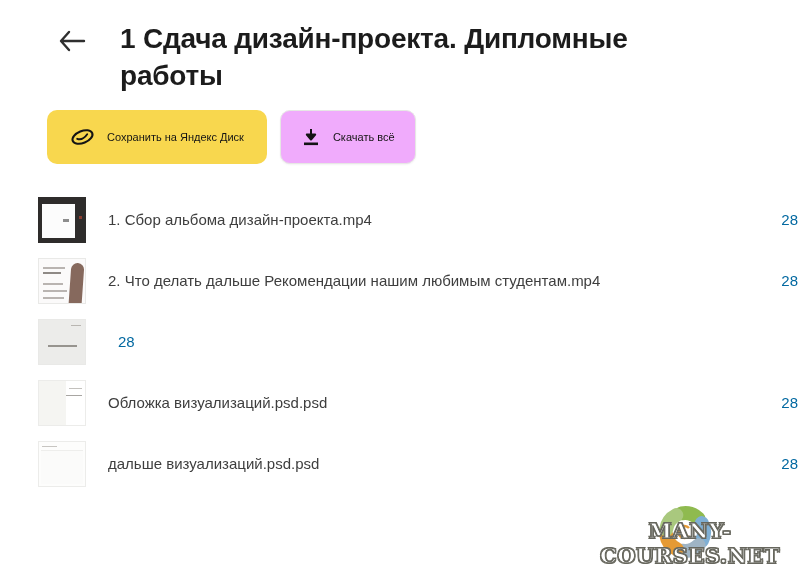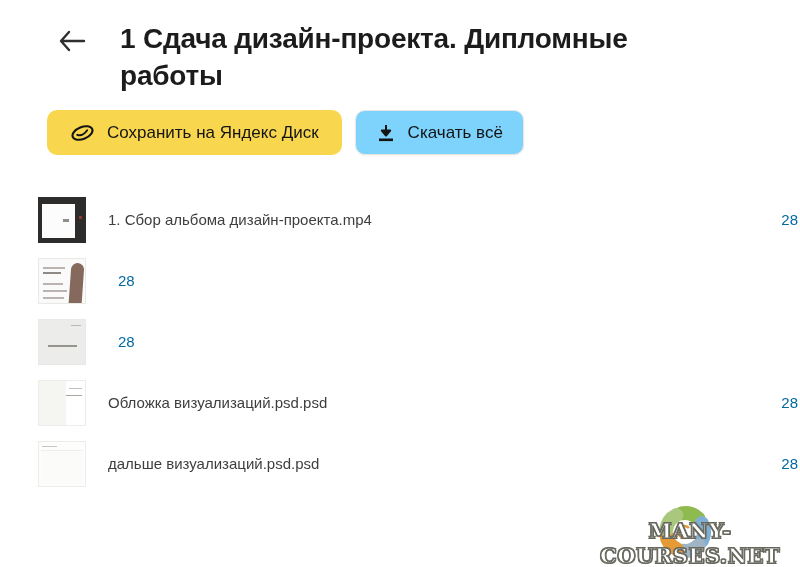--- a/index.html
+++ b/index.html
@@ -41,36 +41,36 @@
   .toolbar {
     display: flex;
     gap: 13px;
     margin: 16px 0 0 47px;
     height: 45px;
   }
   .btn {
     display: inline-flex;
     align-items: center;
     gap: 12px;
-    height: 45px;
+    height: 54px;
     border-radius: 10px;
     font-family: "Liberation Sans", sans-serif;
-    font-size: 17px;
+    font-size: 11px;
     font-weight: 500;
     color: #141414;
     cursor: pointer;
     white-space: nowrap;
   }
   .btn-yellow {
     background: #f8d74e;
     border: none;
     padding: 0 23px;
   }
   .btn-white {
-    background: #7dd3fc;
+    background: #f0abfc;
     border: 1px solid #e7e7e5;
     box-shadow: 0 1px 2px rgba(0,0,0,0.05);
     padding: 8px 20px;
   }
   .btn .icon { display: inline-flex; flex: 0 0 auto; }
 
   
   .file-list { margin-top: 34px; }
   .file-row {
     display: flex;
@@ -235,20 +235,21 @@
 
   <div class="file-row">
     <div class="thumb thumb-v2">
       <div class="t-line l1"></div>
         <div class="t-line l2"></div>
         <div class="t-line l3"></div>
       <div class="t-line l4"></div>
         <div class="t-line l5"></div>
       <div class="t-person"></div>
     </div>
+    <div class="file-name">2. Что делать дальше Рекомендации нашим любимым студентам.mp4</div>
     <div class="file-size">28</div>
   </div>
 
   <div class="file-row">
     <div class="thumb thumb-v3">
       <div class="t-center-line"></div>
         <div class="t-top-line"></div>
     </div>
     <div class="file-size">28</div>
   </div>

